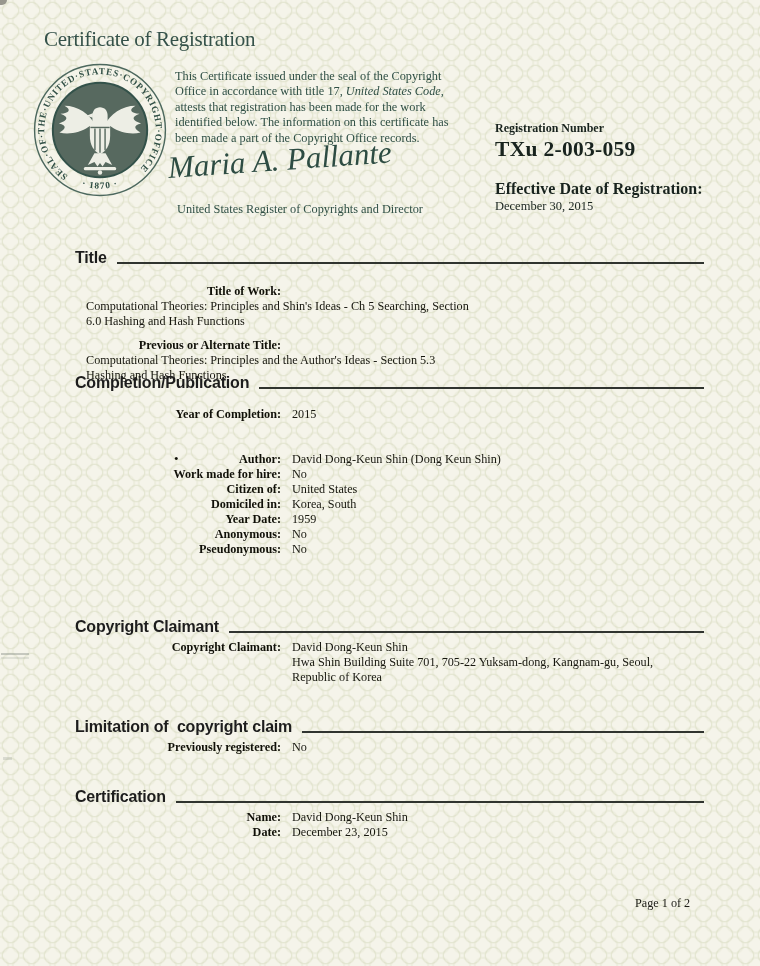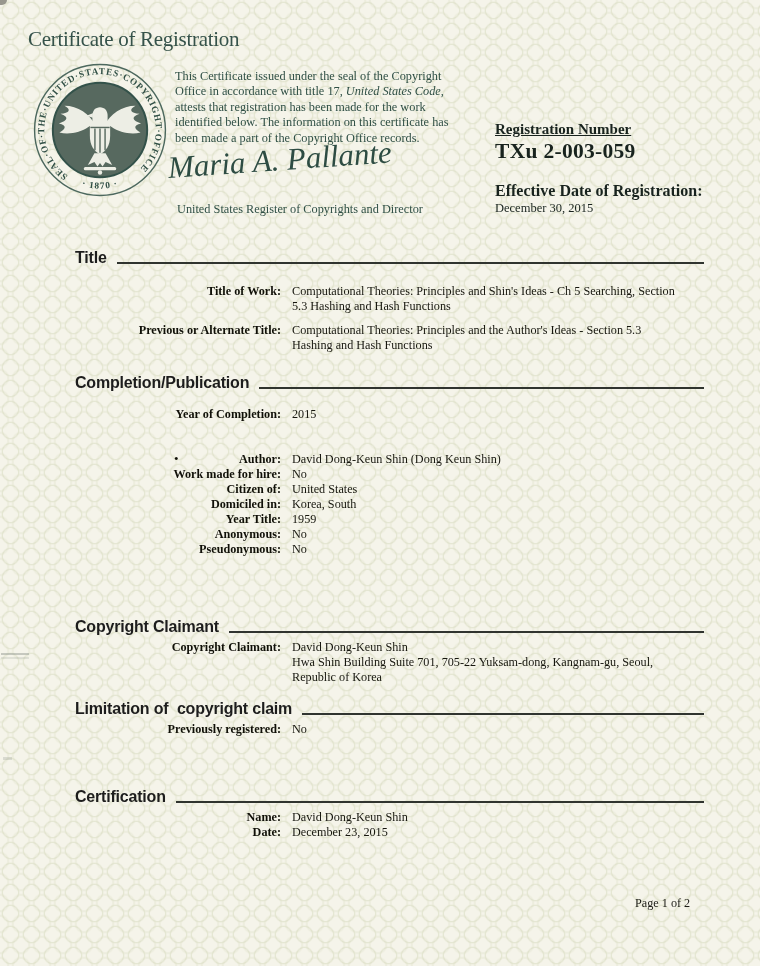--- a/index.html
+++ b/index.html
@@ -10,57 +10,57 @@
       radial-gradient(circle, rgba(200,206,168,0) 7px, rgba(198,204,166,0.33) 8px, rgba(200,206,168,0) 9.5px),
       radial-gradient(circle, rgba(200,206,168,0) 7px, rgba(198,204,166,0.28) 8px, rgba(200,206,168,0) 9.5px);
     background-size:21px 21px, 21px 21px;
     background-position:0 0, 10.5px 10.5px;
     overflow:hidden;
     font-family:"Liberation Serif", serif;
     color:#141410;
   }
   
   .doc-title {
-    position:absolute; left:28px; top:27px;
+    position:absolute; left:44px; top:27px;
     font-size:21px; letter-spacing:-0.3px; color:#35524a; white-space:pre;
   }
   .seal { position:absolute; left:29px; top:59px; width:142px; height:142px; }
   .statement {
     position:absolute; left:175px; top:69px; width:296px;
     font-size:12.3px; line-height:15.4px; color:#2f4f45;
   }
   .statement .ital { font-style:italic; }
   .signature {
     position:absolute; left:168px; top:150px; width:260px;
     font-style:italic; font-size:31px; color:#2d4c43;
     transform:rotate(-4deg); transform-origin:left center; white-space:pre;
   }
   .signer-title {
     position:absolute; left:177px; top:202px;
     font-size:12.3px; color:#2f4f45; white-space:pre;text-align:right;
   }
   .regblock { position:absolute; left:495px; top:121px; color:#18231e; }
-  .reg-label { font-weight:bold; font-size:15px;text-decoration:underline; }
+  .reg-label { font-weight:bold; font-size:12px; }
   .reg-number { font-weight:bold; font-size:21.5px; letter-spacing:0.3px; margin-top:1px; }
   .reg-eff { font-weight:bold; font-size:16px; margin-top:18px;text-align:right; }
   .reg-date { font-size:12.5px; margin-top:1px; }
   
   .sec { position:absolute; left:75px; width:629px; }
   .sec-head { display:flex; align-items:flex-end; }
   .sec-label {
     font-family:"Liberation Sans", sans-serif; font-weight:bold; font-size:16px;
     color:#1d1d1d; letter-spacing:-0.2px; white-space:pre; line-height:18px;
   }
   .sec-rule { flex:1; border-bottom:2px solid #30342f; margin-left:10px; margin-bottom:3px; }
   .rows { margin-top:16px; }
   .rows.mt-a { margin-top:17px; }
   .rows.mt-b { margin-top:15px; }
   .rows.mt-c { margin-top:4px; }
   .row { position:relative; display:flex; line-height:15px; }
-  .spaced .row { margin-bottom:9px; }
+  .spaced .row { margin-bottom:9px;flex-direction:column; }
   .spaced .row:last-child { margin-bottom:0; }
   .lbl { width:206px; flex-shrink:0; text-align:right; font-weight:bold; font-size:12.2px; color:#101008; }
   .val { margin-left:11px; width:415px; font-size:12.2px; color:#16160e; white-space:pre-line; }
   .bullet { position:absolute; left:99px; top:-1px; font-size:13px; color:#101008; }
   
   .page-footer { position:absolute; left:635px; top:896px; font-size:12.2px; color:#1b1b15; white-space:pre; }
   
   .corner-speck { position:absolute; left:0; top:0; width:7px; height:5px; background:#4a4a42; opacity:.55; border-radius:0 0 7px 0; }
   .smudge-1 { position:absolute; left:1px; top:653px; width:28px; height:2px; background:#a7aca3; opacity:.6; box-shadow:0 4px 0 rgba(167,172,163,.45); filter:blur(.4px); }
   .smudge-2 { position:absolute; left:3px; top:757px; width:9px; height:3px; background:#a7aca3; opacity:.35; filter:blur(.5px); }
@@ -117,21 +117,21 @@
 
   <div class="sec" style="top:249px">
     <div class="sec-head">
       <span class="sec-label">Title</span>
       <span class="sec-rule"></span>
     </div>
     <div class="rows mt-a spaced">
       <div class="row">
         <div class="lbl">Title of Work:</div>
         <div class="val">Computational Theories: Principles and Shin's Ideas - Ch 5 Searching, Section
-5.3 Hashing and Hash Functions</div>
+6.0 Hashing and Hash Functions</div>
       </div>
       <div class="row">
         <div class="lbl">Previous or Alternate Title:</div>
         <div class="val">Computational Theories: Principles and the Author's Ideas - Section 5.3
 Hashing and Hash Functions</div>
       </div>
     </div>
   </div>
 
   <div class="sec" style="top:374px">
@@ -160,21 +160,21 @@
       </div>
       <div class="row">
         <div class="lbl">Citizen of:</div>
         <div class="val">United States</div>
       </div>
       <div class="row">
         <div class="lbl">Domiciled in:</div>
         <div class="val">Korea, South</div>
       </div>
       <div class="row">
-        <div class="lbl">Year Title:</div>
+        <div class="lbl">Year Date:</div>
         <div class="val">1959</div>
       </div>
       <div class="row">
         <div class="lbl">Anonymous:</div>
         <div class="val">No</div>
       </div>
       <div class="row">
         <div class="lbl">Pseudonymous:</div>
         <div class="val">No</div>
       </div>
@@ -189,21 +189,21 @@
     <div class="rows mt-c">
       <div class="row">
         <div class="lbl">Copyright Claimant:</div>
         <div class="val">David Dong-Keun Shin
 Hwa Shin Building Suite 701, 705-22 Yuksam-dong, Kangnam-gu, Seoul,
 Republic of Korea</div>
       </div>
     </div>
   </div>
 
-  <div class="sec" style="top:700px">
+  <div class="sec" style="top:718px">
     <div class="sec-head">
       <span class="sec-label">Limitation of  copyright claim</span>
       <span class="sec-rule"></span>
     </div>
     <div class="rows mt-c">
       <div class="row">
         <div class="lbl">Previously registered:</div>
         <div class="val">No</div>
       </div>
     </div>

